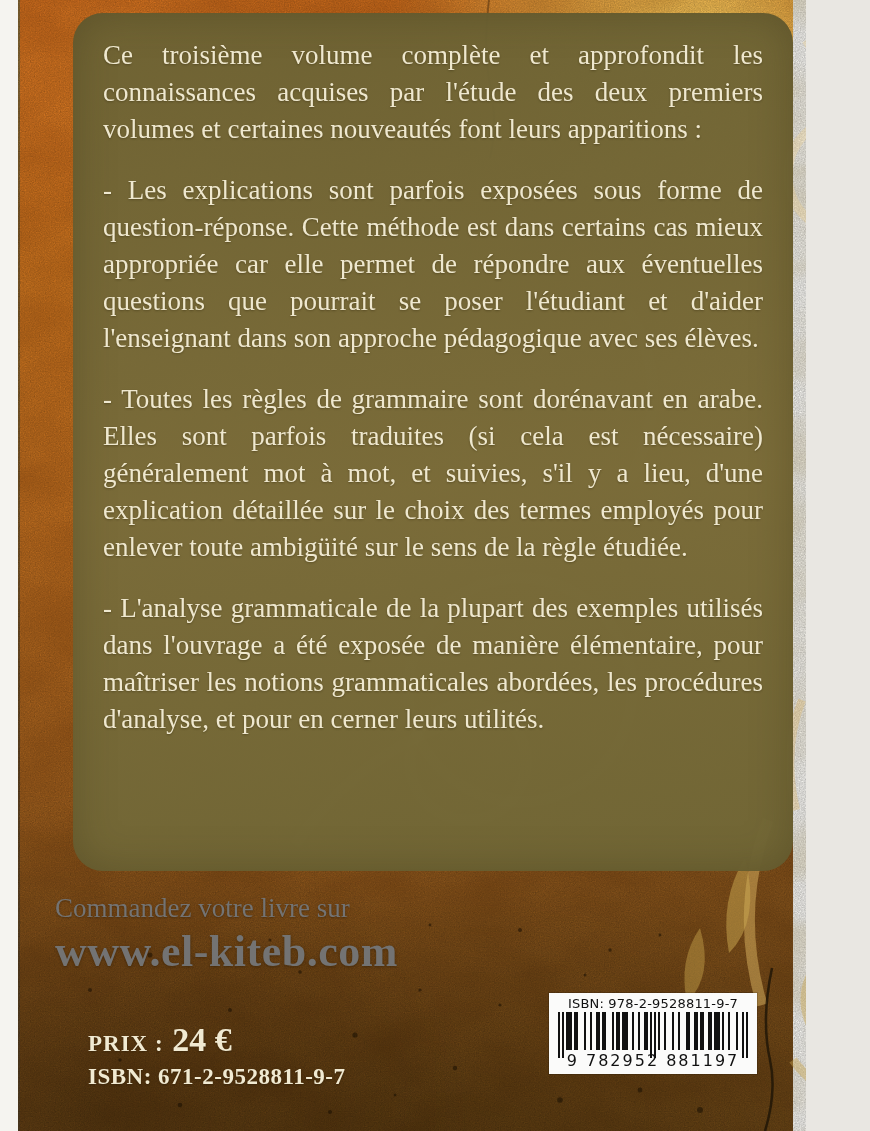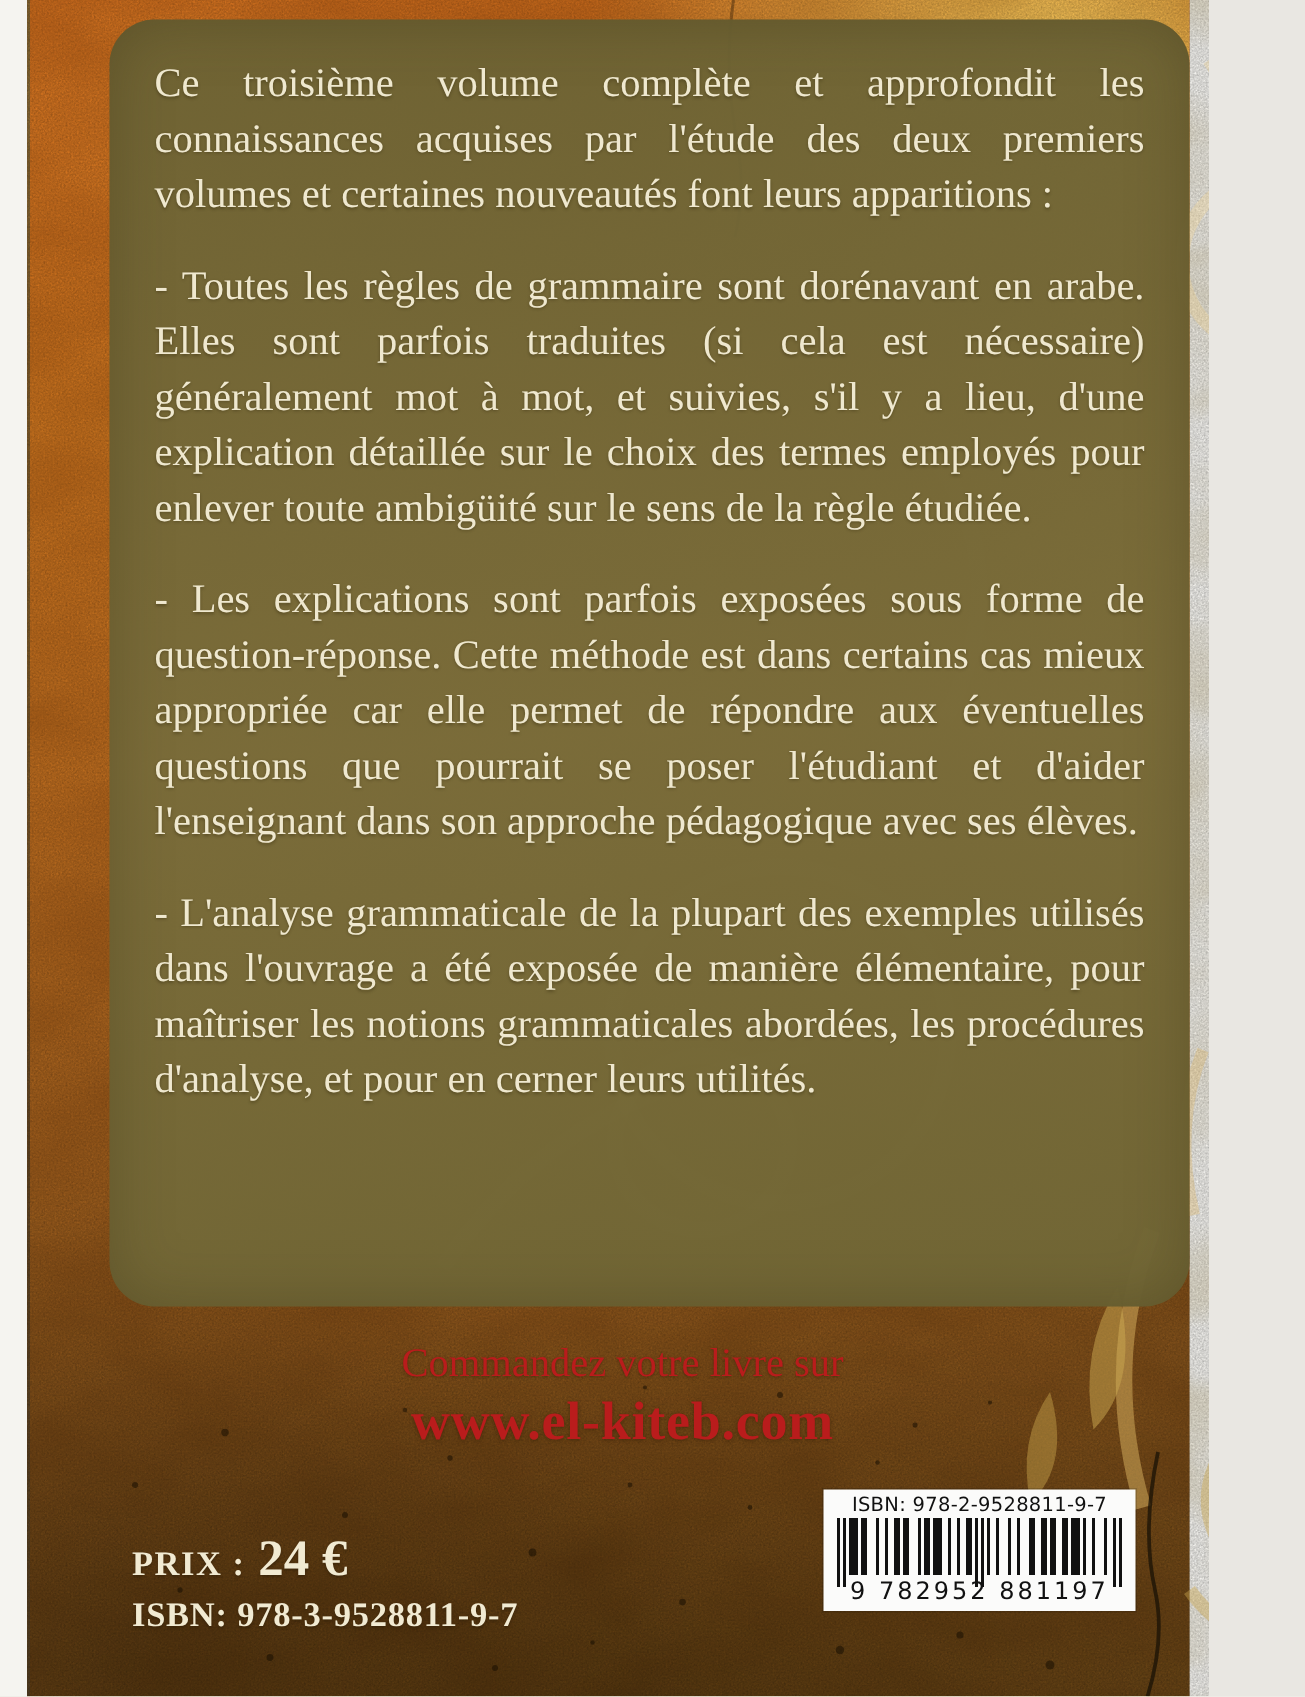--- a/index.html
+++ b/index.html
@@ -37,23 +37,23 @@
   }
   .panel p{
     margin:0 0 24px 0;
     color:#efe8cf;
     font-size:27px;line-height:37px;
     text-align:justify;
     text-shadow:0 1px 2px rgba(45,35,10,.4);
   }
   .panel p:last-child{margin-bottom:0;}
   
-  .order{position:absolute;left:55px;top:893px;width:720px;text-align:center;color:#b91c1c;}
+  .order{position:absolute;left:55px;top:893px;width:720px;color:#737373;}
   .order .line1{font-size:27px;text-shadow:0 1px 2px rgba(50,30,5,.5);}
-  .order .line2{font-size:36px;font-weight:bold;letter-spacing:.5px;margin-top:2px;text-shadow:0 1px 3px rgba(50,30,5,.55);}
+  .order .line2{font-size:44px;font-weight:bold;letter-spacing:.5px;margin-top:2px;text-shadow:0 1px 3px rgba(50,30,5,.55);}
   
   .pricing{position:absolute;left:88px;top:1021px;color:#f1ead2;text-shadow:0 1px 2px rgba(40,25,5,.5);}
   .price-line{font-size:34px;font-weight:bold;}
   .price-line .price-label{font-size:23px;letter-spacing:1px;text-align:center;}
   .isbn-line{font-size:23px;font-weight:bold;letter-spacing:.5px;margin-top:5px;}
   
   .barcode-label{
     position:absolute;left:549px;top:993px;width:208px;
     background:#fbfbfa;box-shadow:0 0 0 1px rgba(0,0,0,.15);
     padding:3px 5px 4px 5px;box-sizing:border-box;
@@ -150,38 +150,38 @@
         <circle cx="735" cy="1070" r="2.2"></circle>
         <circle cx="90" cy="990" r="2"></circle>
       <circle cx="430" cy="925" r="1.4"></circle>
         <circle cx="270" cy="940" r="1.5"></circle>
         <circle cx="660" cy="935" r="1.4"></circle>
     </g>
   </svg>
 
   <section class="panel">
     <p>Ce troisième volume complète et approfondit les connaissances acquises par l'étude des deux premiers volumes et certaines nouveautés font leurs apparitions :</p>
+    <p>- Les explications sont parfois exposées sous forme de question-réponse. Cette méthode est dans certains cas mieux appropriée car elle permet de répondre aux éventuelles questions que pourrait se poser l'étudiant et d'aider l'enseignant dans son approche pédagogique avec ses élèves.</p>
     <p>- Toutes les règles de grammaire sont dorénavant en arabe. Elles sont parfois traduites (si cela est nécessaire) généralement mot à mot, et suivies, s'il y a lieu, d'une explication détaillée sur le choix des termes employés pour enlever toute ambigüité sur le sens de la règle étudiée.</p>
-    <p>- Les explications sont parfois exposées sous forme de question-réponse. Cette méthode est dans certains cas mieux appropriée car elle permet de répondre aux éventuelles questions que pourrait se poser l'étudiant et d'aider l'enseignant dans son approche pédagogique avec ses élèves.</p>
     <p>- L'analyse grammaticale de la plupart des exemples utilisés dans l'ouvrage a été exposée de manière élémentaire, pour maîtriser les notions grammaticales abordées, les procédures d'analyse, et pour en cerner leurs utilités.</p>
   </section>
 
   <div class="order">
     <div class="line1">Commandez votre livre sur</div>
     <div class="line2">www.el-kiteb.com</div>
   </div>
 
   <div class="pricing">
     <div class="price-line">
       <span class="price-label">PRIX :</span>
       <span class="price-value">24 €</span>
     </div>
     <div class="isbn-line">
       <span>ISBN:</span>
-      <span>978-3-9528811-9-7</span>
+      <span>671-2-9528811-9-7</span>
     </div>
   </div>
 
   <div class="barcode-label">
     <div class="barcode-isbn">ISBN: 978-2-9528811-9-7</div>
     <div class="bars" id="barcode-bars">
         <span class="b1 guard"></span>
         <span class="b0 guard"></span>
         <span class="b1 guard"></span>
         <span class="b0 data"></span>

